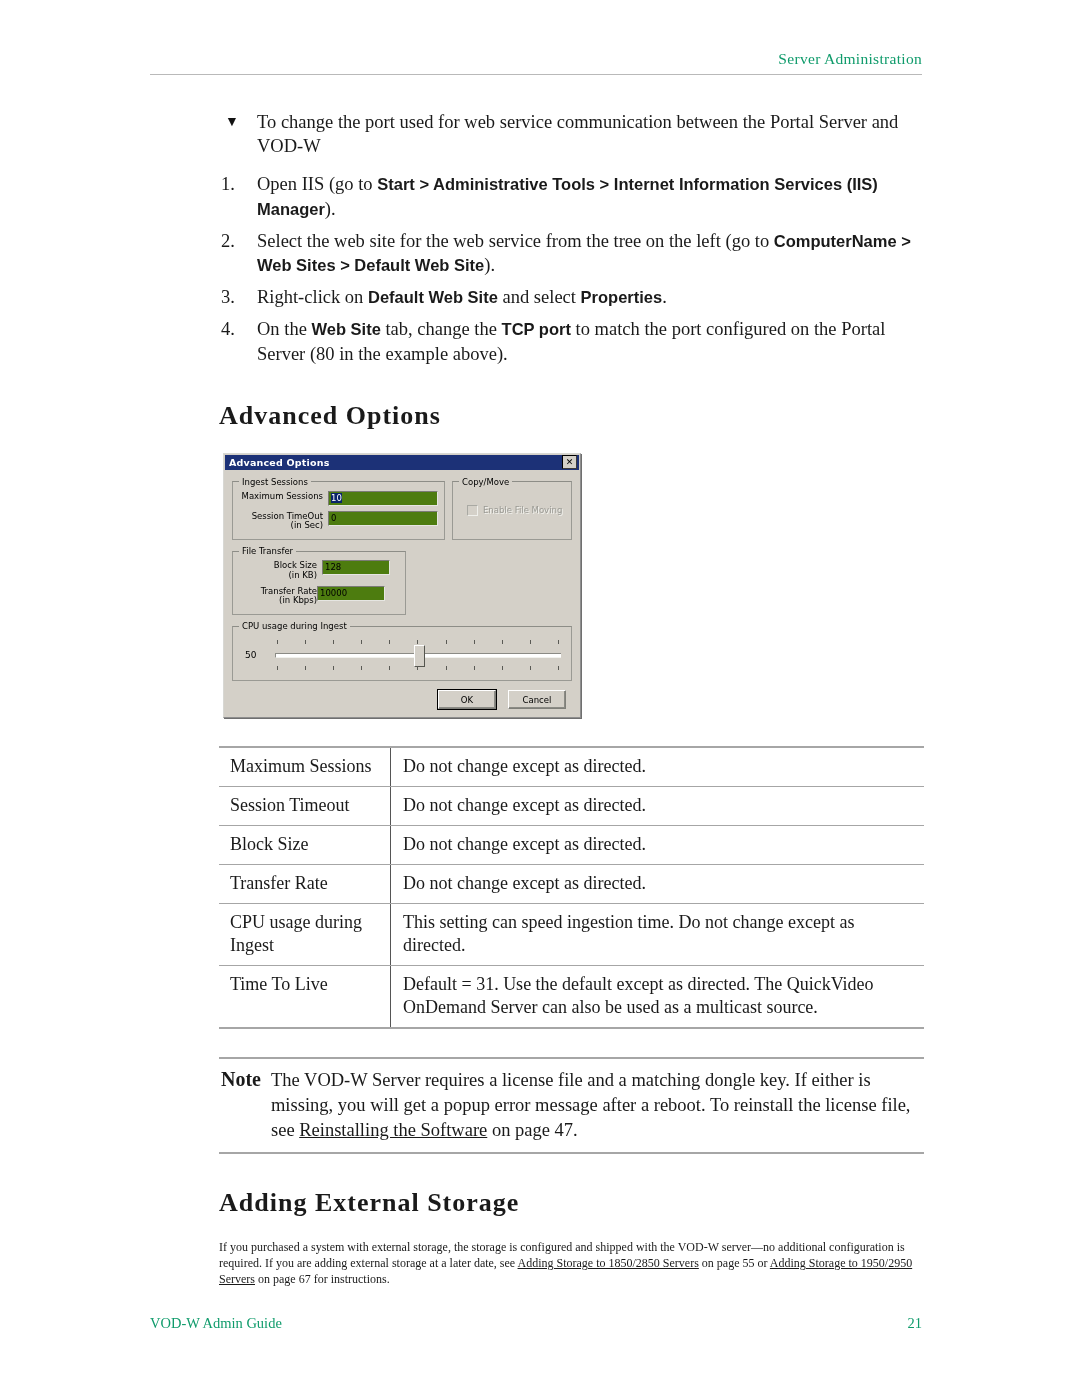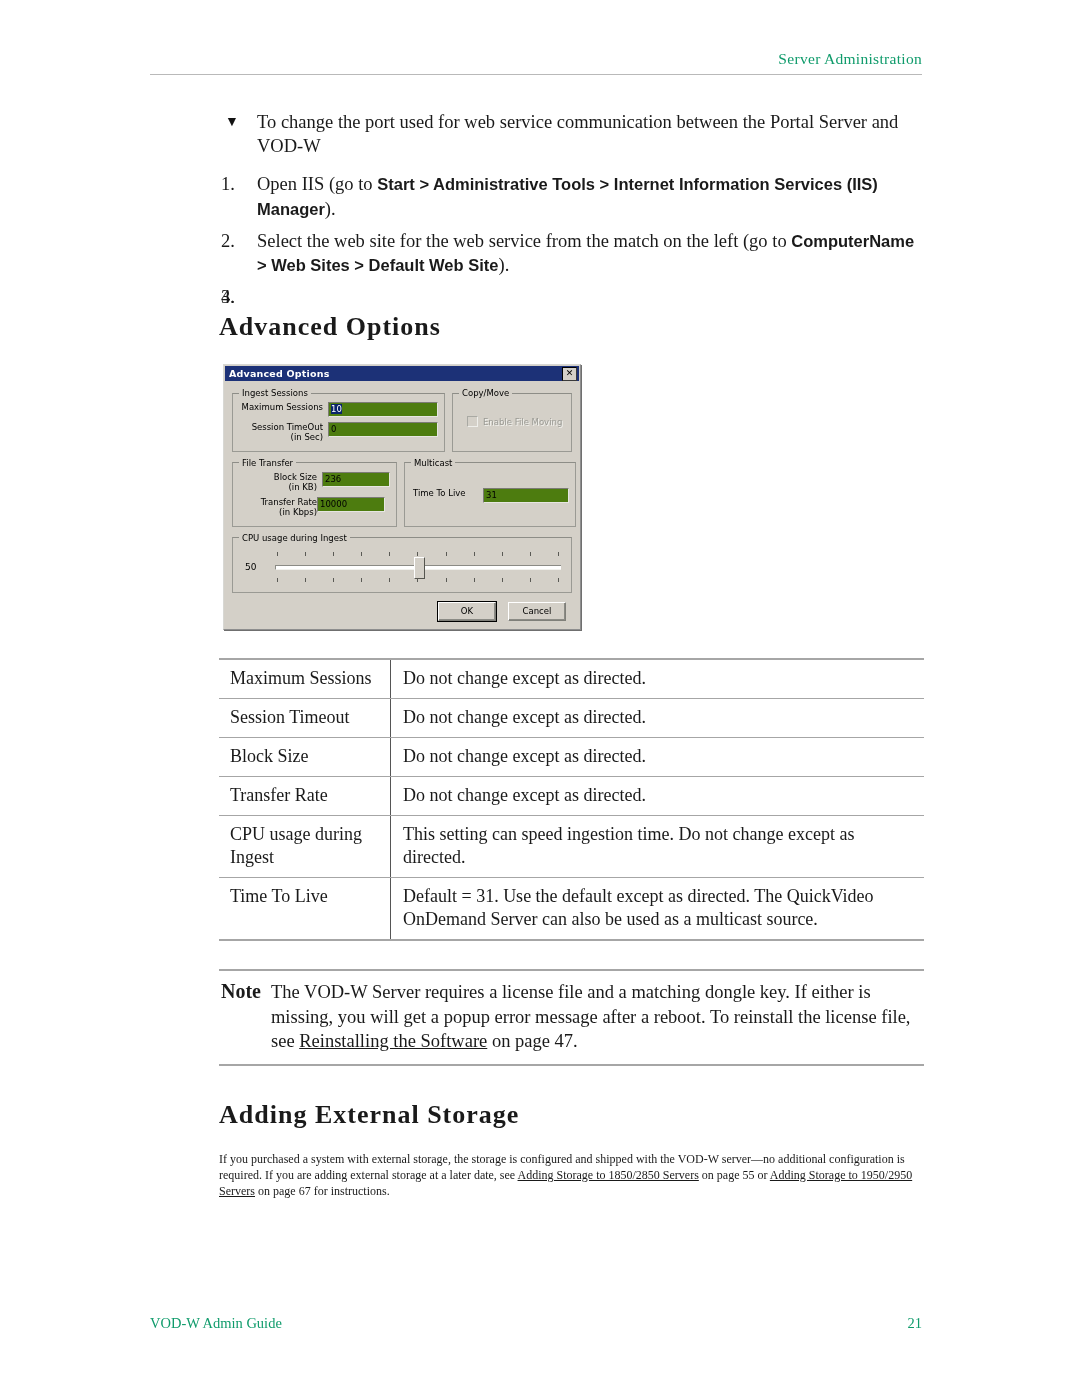--- a/index.html
+++ b/index.html
@@ -384,23 +384,23 @@
 
 <div class="content">
 
   <div class="task-head">
     <span class="tri">▼</span>
     <span>To change the port used for web service communication between the Portal Server and VOD-W</span>
   </div>
 
   <ol class="steps" id="steps-list">
       <li><span class="num">1.</span><span><span>Open IIS (go to </span><span class="b">Start &gt; Administrative Tools &gt; Internet Information Services (IIS) Manager</span><span>).</span></span></li>
-      <li><span class="num">2.</span><span><span>Select the web site for the web service from the match on the left (go to </span><span class="b">ComputerName &gt; Web Sites &gt; Default Web Site</span><span>).</span></span></li>
-      <li><span class="num">3.</span></li>
-      <li><span class="num">4.</span></li>
+      <li><span class="num">2.</span><span><span>Select the web site for the web service from the tree on the left (go to </span><span class="b">ComputerName &gt; Web Sites &gt; Default Web Site</span><span>).</span></span></li>
+      <li><span class="num">3.</span><span><span>Right-click on </span><span class="b">Default Web Site</span><span> and select </span><span class="b">Properties</span><span>.</span></span></li>
+      <li><span class="num">4.</span><span><span>On the </span><span class="b">Web Site</span><span> tab, change the </span><span class="b">TCP port</span><span> to match the port configured on the Portal Server (80 in the example above).</span></span></li>
     </ol>
 
   <h2 class="sec">Advanced Options</h2>
 
   <div class="dlg-wrap">
     <div class="dialog">
 
       <div class="dlg-title">
         <span class="t">Advanced Options</span>
         <span class="closebox">✕</span>
@@ -440,39 +440,32 @@
         <div class="grid2">
 
           <fieldset class="gb" style="width:160px">
             <legend>File Transfer</legend>
 
             <div class="row">
               <div class="lbl" style="width:78px">
                 <div>Block Size</div>
                 <div>(in KB)</div>
               </div>
-              <div class="tb" style="width:62px;margin-left:5px">236</div>
+              <div class="tb" style="width:62px;margin-left:5px">128</div>
             </div>
 
             <div class="row" style="margin-bottom:2px">
               <div class="lbl" style="width:78px">
                 <div>Transfer Rate</div>
                 <div>(in Kbps)</div>
               </div>
               <div class="tb" style="width:62px;margin-left:0">10000</div>
             </div>
           </fieldset>
 
-          <fieldset class="gb" style="width:160px">
-            <legend>Multicast</legend>
-            <div class="row" style="margin-top:16px;margin-bottom:17px">
-              <div class="lbl" style="width:62px;text-align:left;padding-left:2px">Time To Live</div>
-              <div class="tb" style="width:80px;margin-left:8px">31</div>
-            </div>
-          </fieldset>
         </div>
 
         <fieldset class="gb" style="width:auto">
           <legend>CPU usage during Ingest</legend>
           <div class="sliderbox">
             <span class="val">50</span>
             <span class="trackwrap">
               <span class="ticks top" id="ticks-top">
                   <i></i>
                   <i></i>

